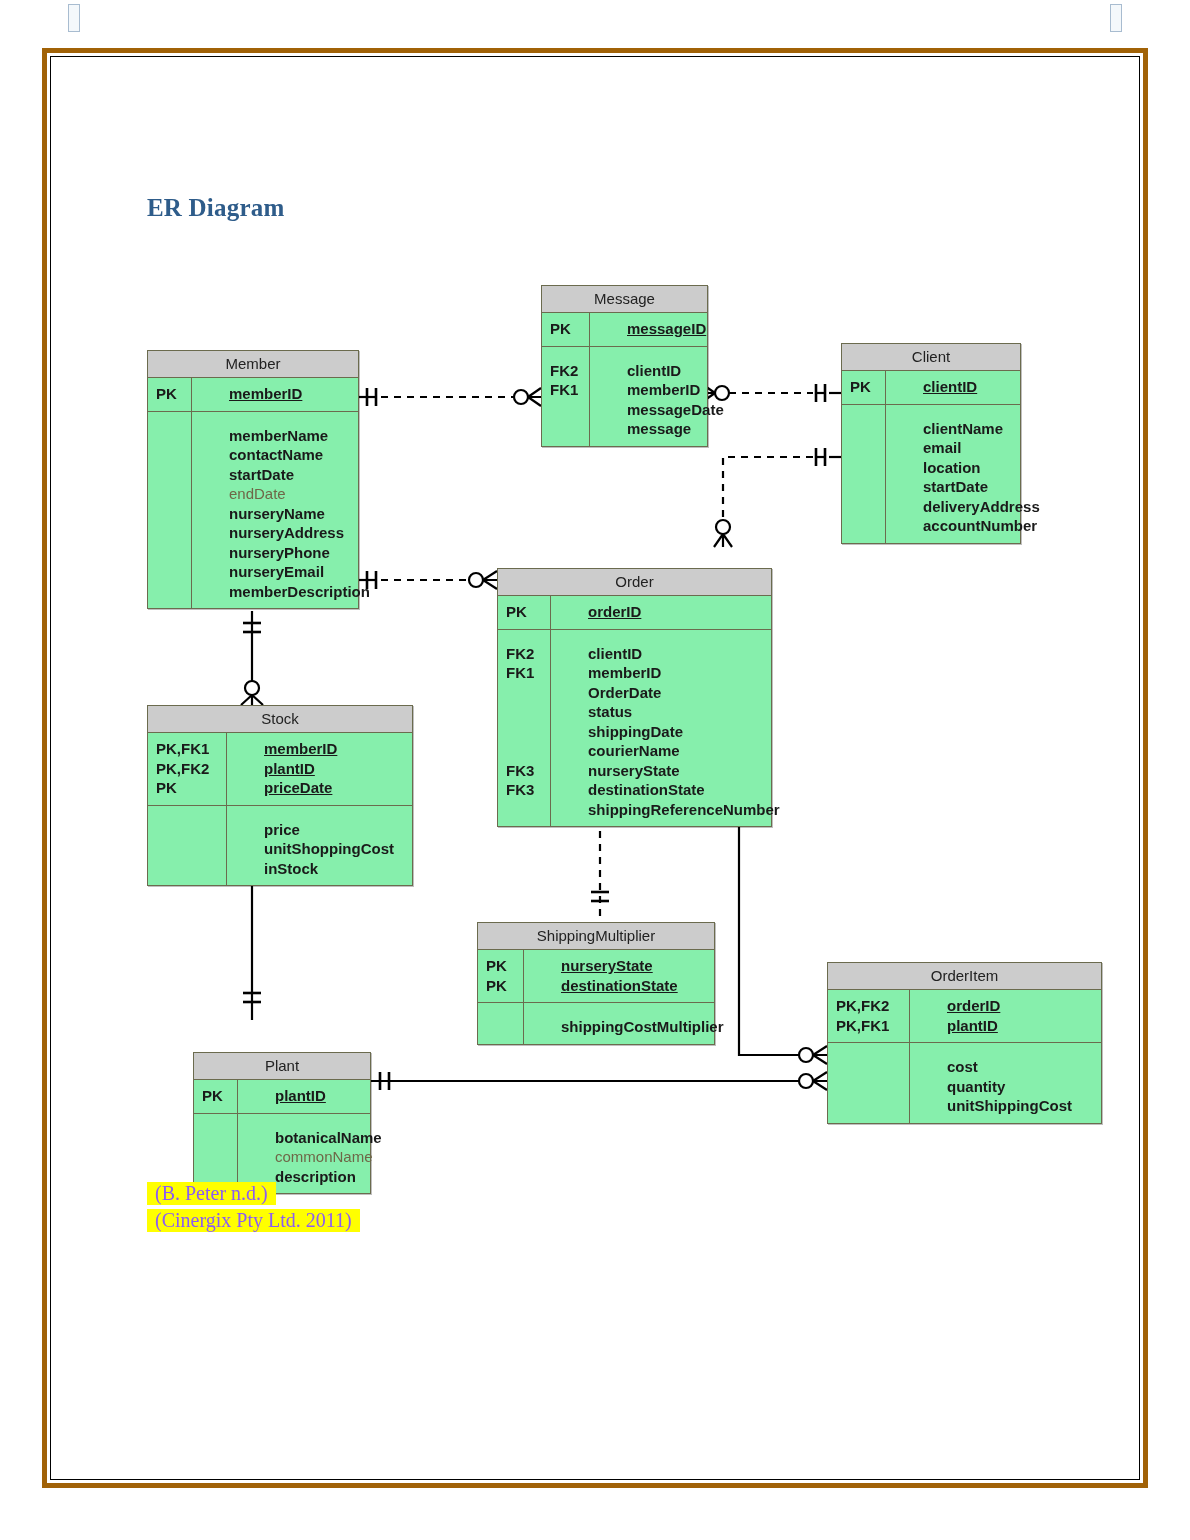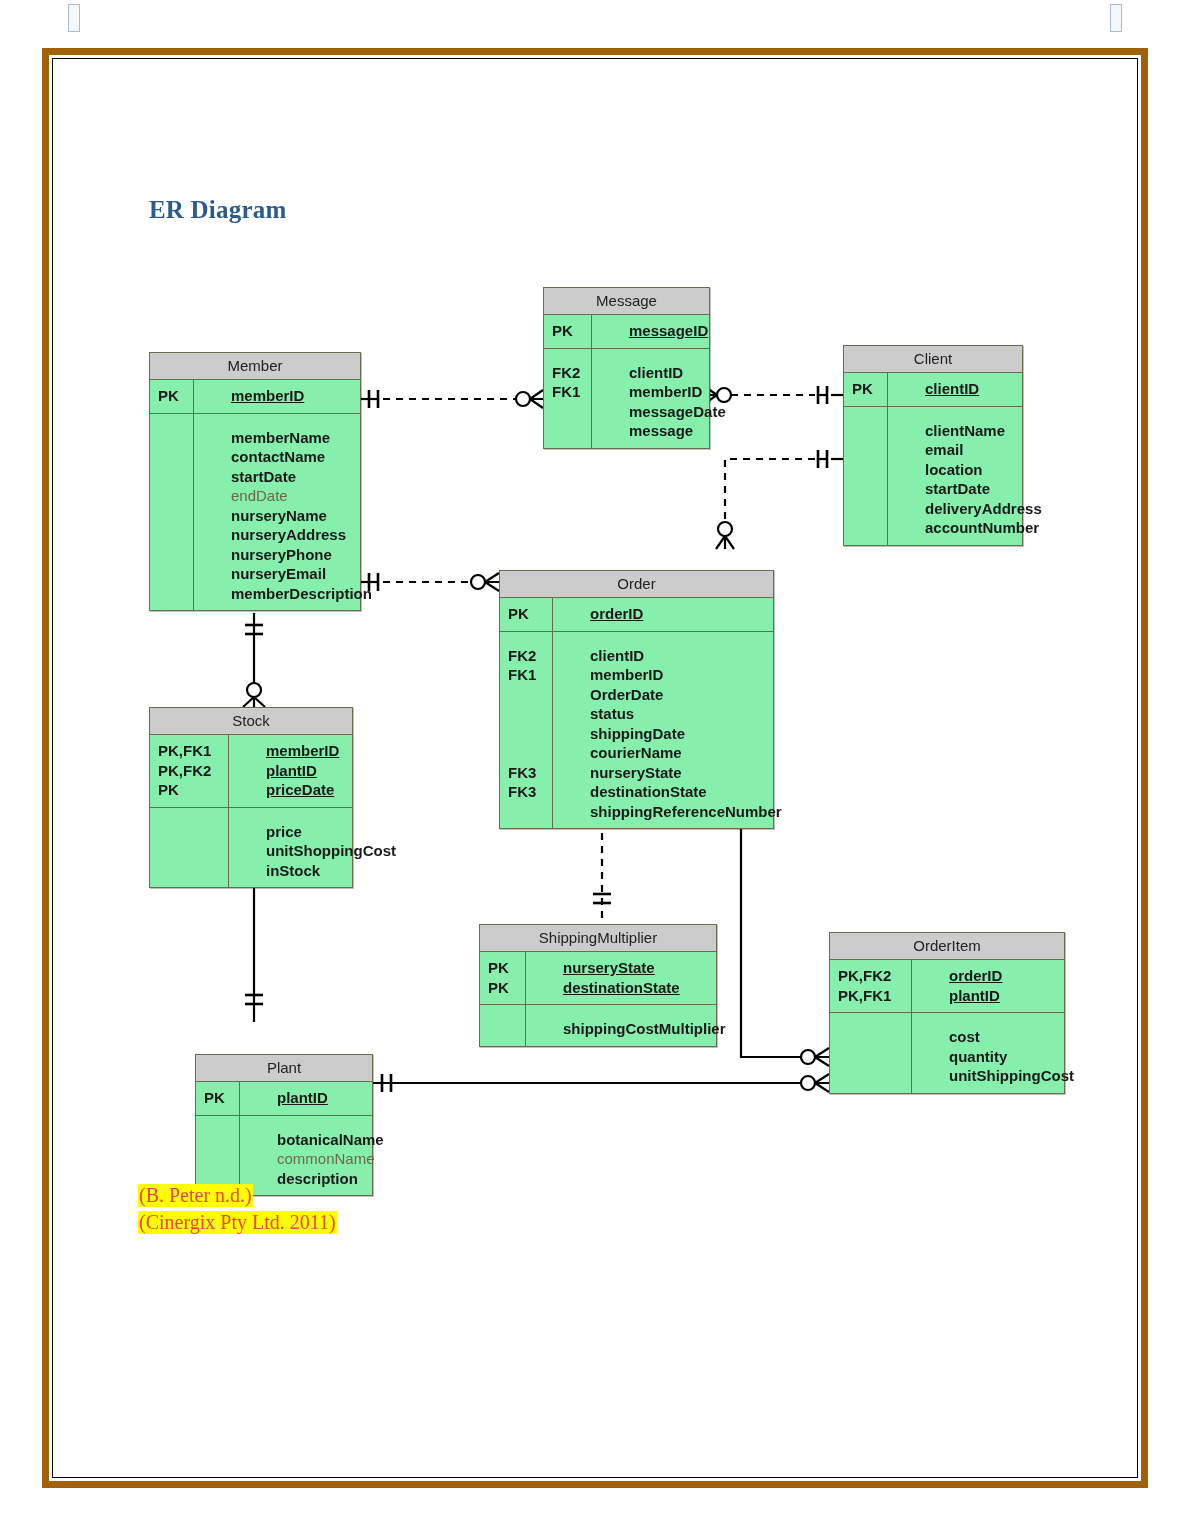--- a/index.html
+++ b/index.html
@@ -26,21 +26,21 @@
   }
   #page-mark-left  { left: 68px; }
   #page-mark-right { left: 1110px; }
 
   #page-border-outer {
     position: absolute;
     left: 42px;
     top: 48px;
     width: 1106px;
     height: 1440px;
-    border: 7px solid #a16207;
+    border: 5px solid #a16207;
     background: #ffffff;
     box-sizing: border-box;
   }
   #page-border-inner {
     position: absolute;
     left: 3px;
     top: 3px;
     right: 3px;
     bottom: 3px;
     border: 1px solid #000000;
@@ -54,26 +54,26 @@
     left: 96px;
     top: 137px;
     font-family: "Liberation Serif", serif;
     font-weight: bold;
     font-size: 25px;
     color: #2e5c8a;
     letter-spacing: 0.2px;
   }
   .citation {
     position: absolute;
-    left: 85px;
+    left: 96px;
     font-family: "Liberation Serif", serif;
     font-size: 20px;
-    color: #ef4444;
+    color: #8b5cf6;
     background: #ffff00;
-    padding: 0 1px;
+    padding: 0 8px;
     white-space: nowrap;
   }
   #citation-0 { top: 1125px; }
   #citation-1 { top: 1152px; }
 
   
   #diagram {
     position: absolute;
     left: 0;
     top: 0;
@@ -136,23 +136,23 @@
   .krow.blank { color: transparent; }
   .arow.pk { text-decoration: underline; }
   .arow.nullable { font-weight: normal; color: #6e6747; }
   .arow.spacer, .krow.spacer { height: 8px; font-size: 0; line-height: 8px; }
 
   
   #entity-member            { left: 96px;  top: 293px; width: 212px; }
   #entity-message           { left: 490px; top: 228px; width: 167px; }
   #entity-client            { left: 790px; top: 286px; width: 180px; }
   #entity-order             { left: 446px; top: 493px; width: 275px; margin-top: 18px; }
-  #entity-stock             { left: 96px;  top: 648px; width: 204px; }
+  #entity-stock             { left: 96px;  top: 648px; width: 266px; }
   #entity-shippingmultiplier{ left: 426px; top: 865px; width: 238px; }
-  #entity-orderitem         { left: 776px; top: 873px; width: 236px; }
+  #entity-orderitem         { left: 776px; top: 905px; width: 275px; }
   #entity-plant             { left: 142px; top: 995px; width: 178px; }
 
   #entity-member  .key-col { width: 44px; }
   #entity-message .key-col { width: 48px; }
   #entity-client  .key-col { width: 44px; }
   #entity-order   .key-col { width: 53px; }
   #entity-stock   .key-col { width: 79px; }
   #entity-shippingmultiplier .key-col { width: 46px; }
   #entity-orderitem .key-col { width: 82px; }
   #entity-plant   .key-col { width: 44px; }

